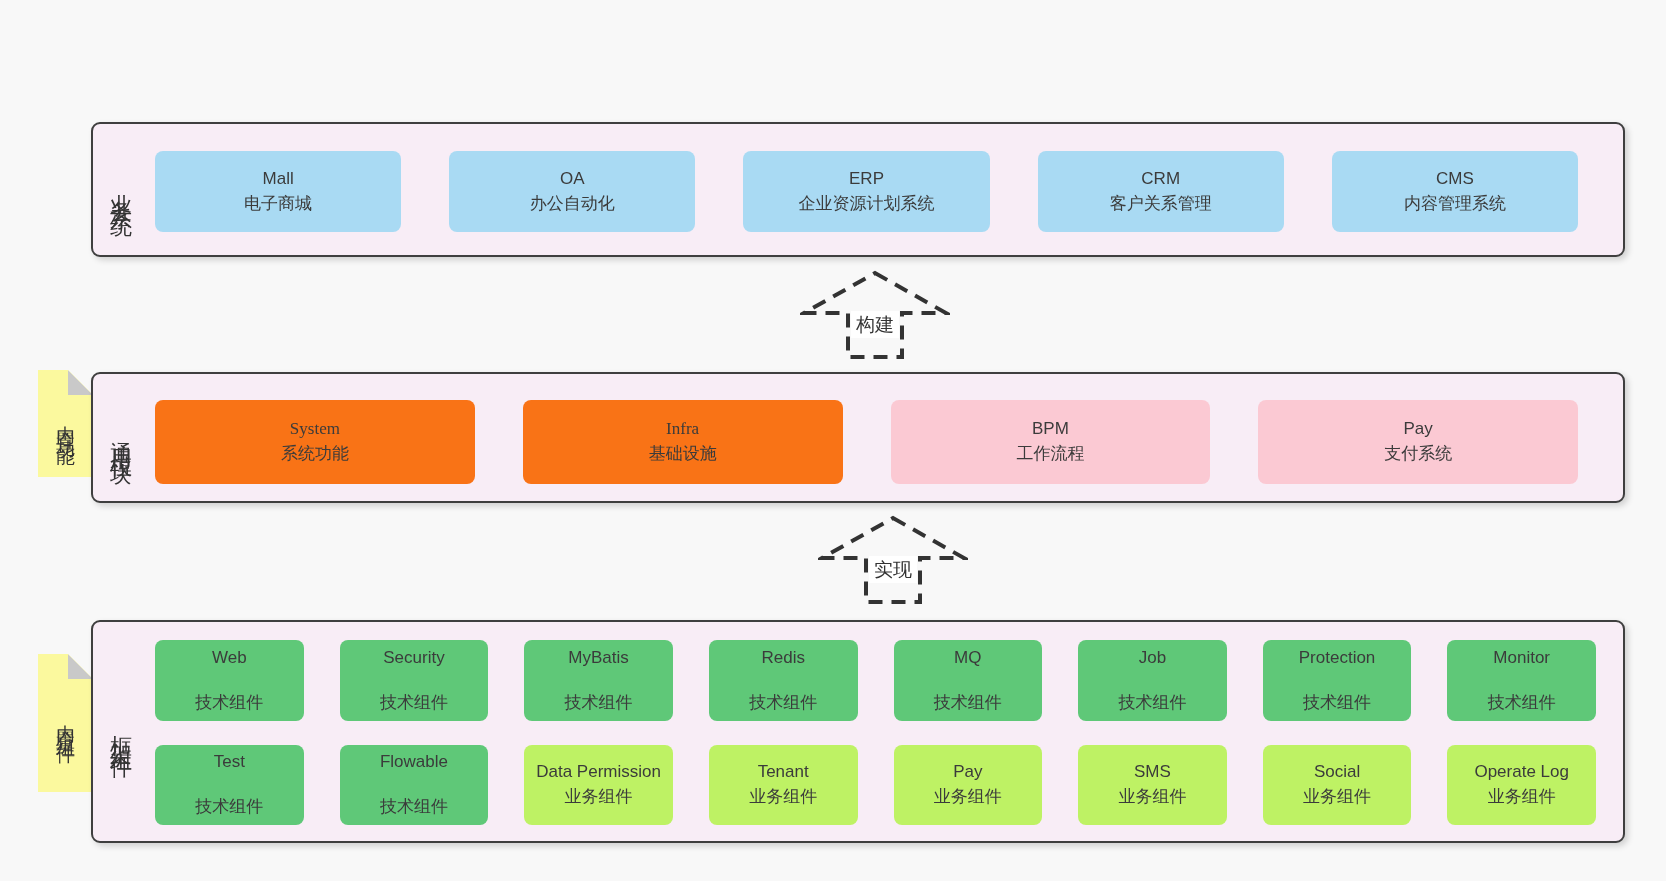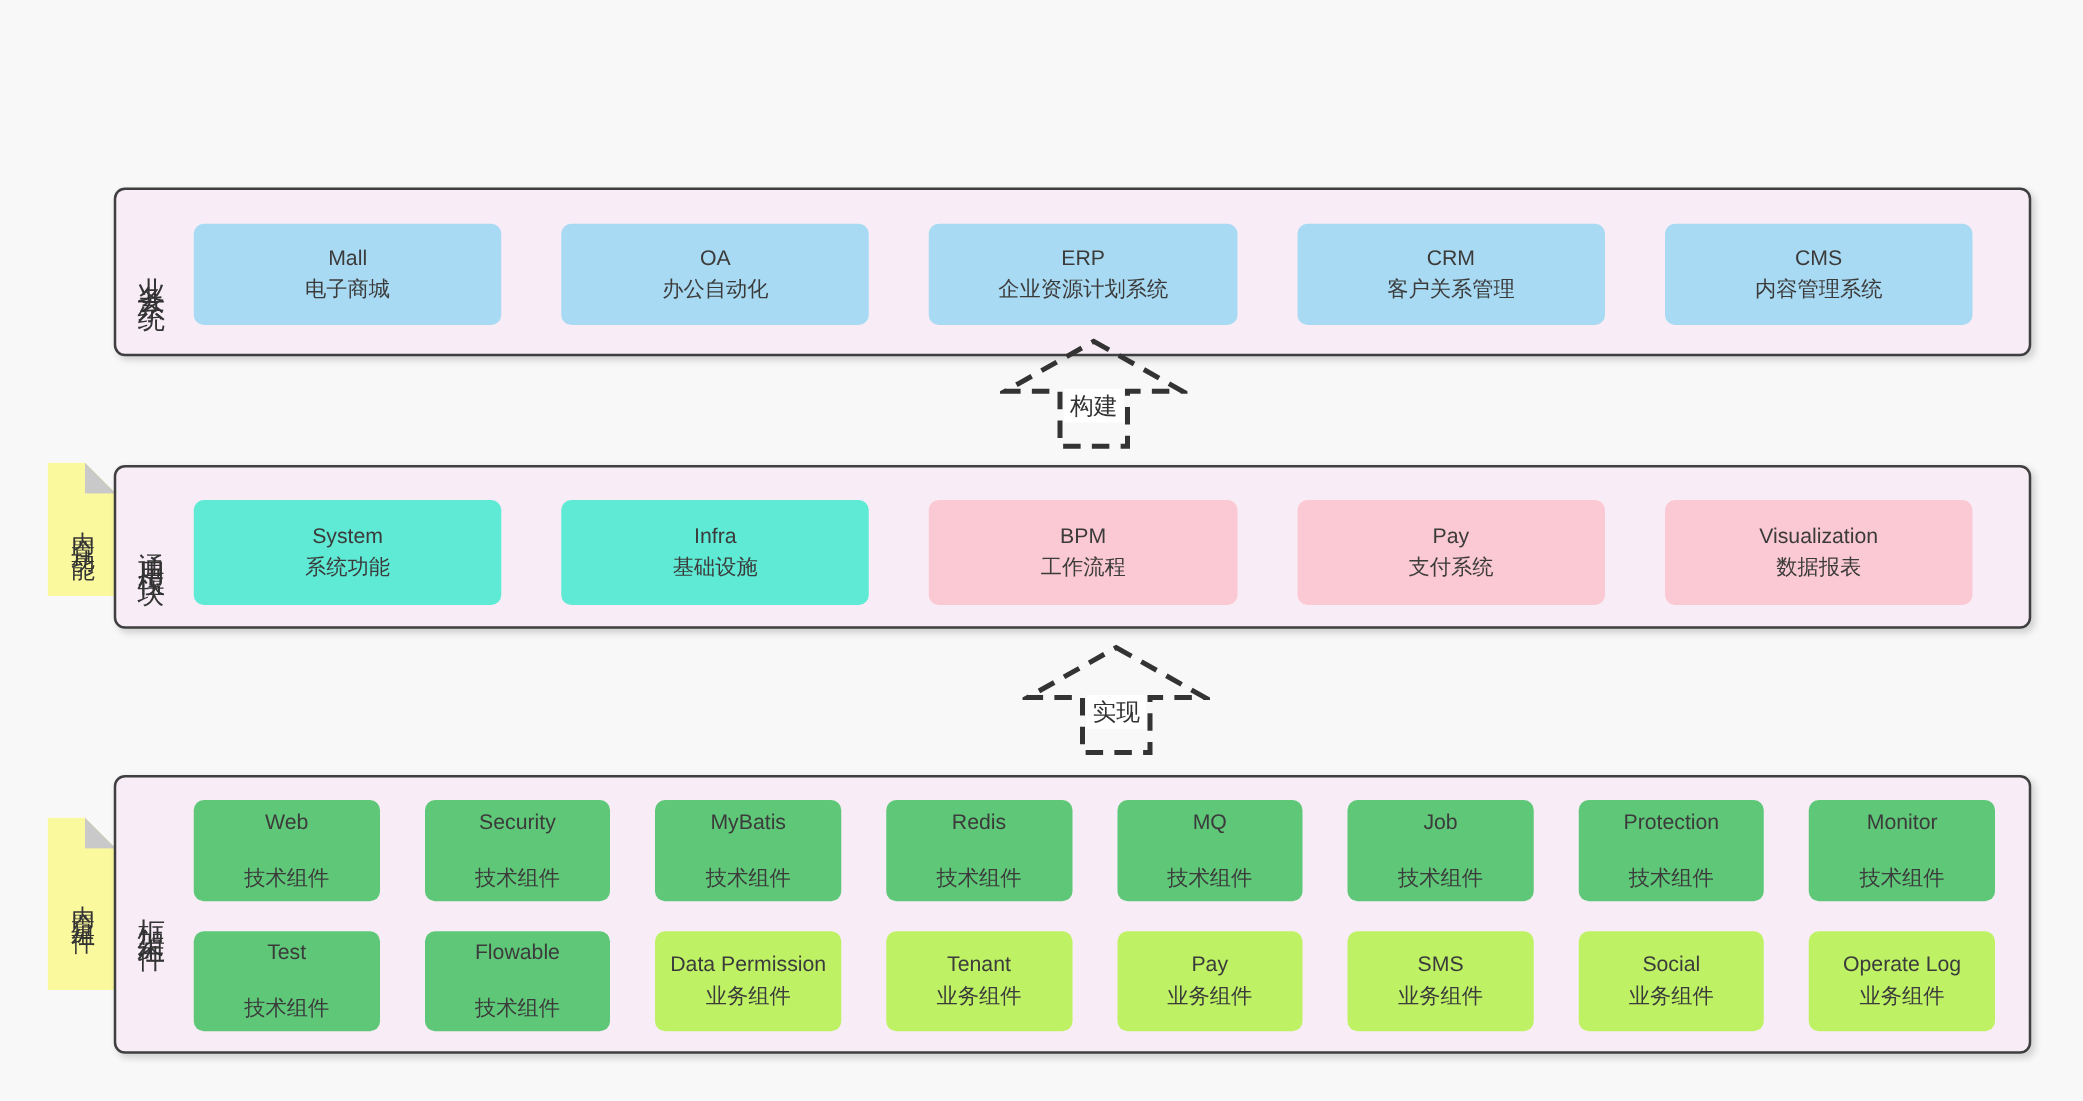--- a/index.html
+++ b/index.html
@@ -50,21 +50,21 @@
     display:flex;
     flex-direction:column;
     align-items:center;
     justify-content:center;
     text-align:center;
     font-size:17px;
     line-height:1.45;
     padding:4px 8px;
   }
   .c-blue   { background:#a9daf3; }
-  .c-red    { background:#5eead4; }
+  .c-red    { background:#f97316;font-family:Liberation Serif, serif; }
   .c-pink   { background:#fbc9d3;text-align:center; }
   .c-green  { background:#5fc878;gap:20px; }
   .c-lgreen { background:#bef264; }
 
   
   .sticky {
     position:absolute;
     left:38px;
     width:55px;
     background:#fbf99e;
@@ -112,21 +112,21 @@
 
 <div class="canvas">
 
   <div class="sticky" style="top:370px;height:107px;">
     <span class="sticky-label">内置功能</span>
   </div>
   <div class="sticky" style="top:654px;height:138px;">
     <span class="sticky-label">内置组件</span>
   </div>
 
-  <section class="layer" style="top:122px;height:135px;margin-top:28px;">
+  <section class="layer" style="top:122px;height:135px;">
     <div class="layer-label">业务系统</div>
     <div class="boxes six" style="top:27px;height:81px;">
       <div class="box c-blue">
         <span>Mall</span>
         <span>电子商城</span>
       </div>
       <div class="box c-blue">
         <span>OA</span>
         <span>办公自动化</span>
       </div>
@@ -163,24 +163,20 @@
         <span>基础设施</span>
       </div>
       <div class="box c-pink">
         <span>BPM</span>
         <span>工作流程</span>
       </div>
       <div class="box c-pink">
         <span>Pay</span>
         <span>支付系统</span>
       </div>
-      <div class="box c-pink">
-        <span>Visualization</span>
-        <span>数据报表</span>
-      </div>
     </div>
   </section>
 
   <svg class="arrow" style="left:818px;top:514px;" width="150" height="92" viewBox="0 0 150 92">
     <polygon points="75,4 146,44 102,44 102,88 48,88 48,44 4,44"></polygon>
     <rect x="51" y="42" width="48" height="27"></rect>
     <text x="75" y="62">实现</text>
   </svg>
 
   <section class="layer" style="top:620px;height:223px;">

